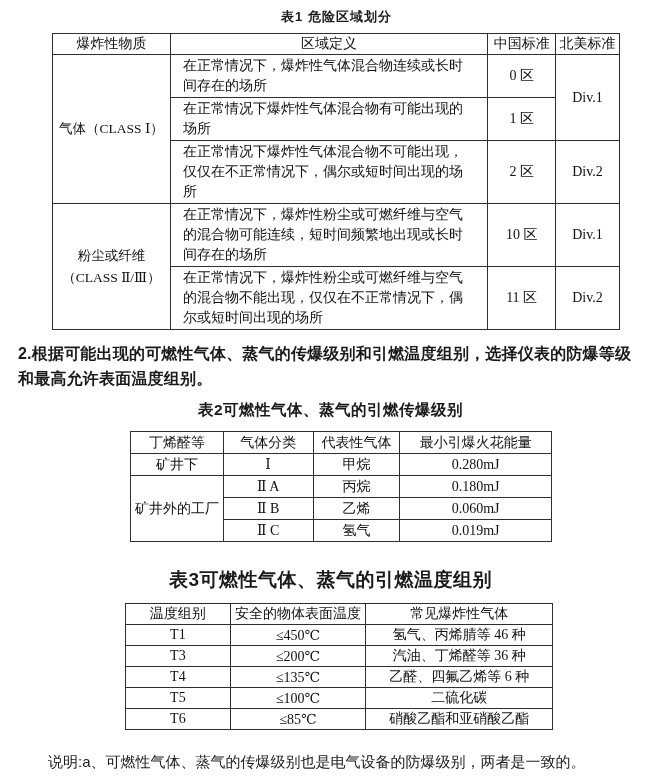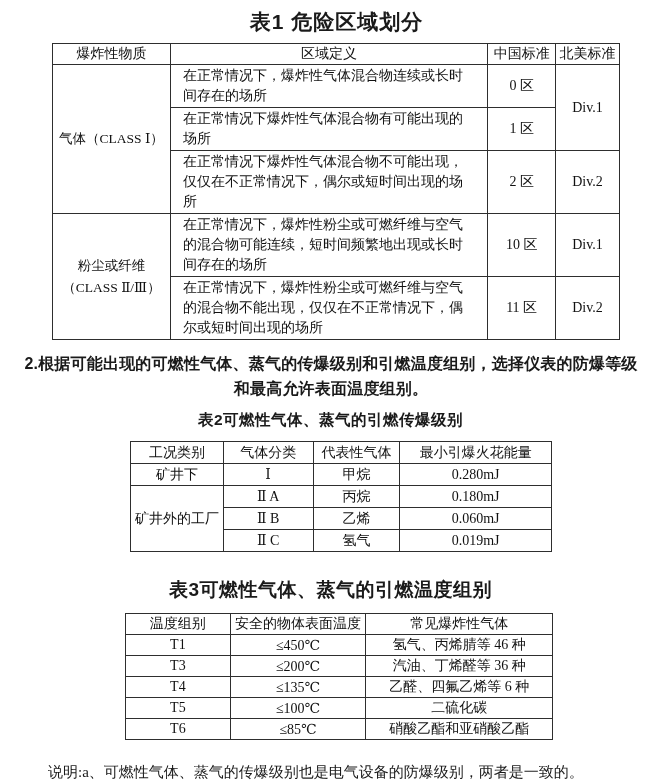--- a/index.html
+++ b/index.html
@@ -10,55 +10,54 @@
     font-family:"Liberation Serif","DejaVu Serif",serif;
   }
   .heading {
     font-family:"Liberation Sans","DejaVu Sans",sans-serif;
     font-weight:bold;
     color:#1a1a1a;
   }
   .center { text-align:center; }
 
   
-  #t1-title { font-size:21px; padding-top:8px; letter-spacing:1px;padding-left:12px; }
+  #t1-title { font-size:13px; padding-top:8px; letter-spacing:1px;padding-left:12px; }
   table { border-collapse:collapse; }
   td, th { border:1px solid #2e2e2e; font-weight:normal; }
 
   #t1 { margin:7px 0 0 52px; width:568px; font-size:14px;border-radius:25px; }
   #t1 th { height:21px; text-align:center; }
   #t1 .def { text-align:left; line-height:20px; padding:1px 12px; }
   #t1 .mid { text-align:center; vertical-align:middle; }
   #t1 .substance { text-align:center; vertical-align:middle; font-size:13.5px; line-height:22px; }
   #t1 .nowrap { white-space:nowrap; }
 
   
   #para2 {
     margin:11px 17px 0 18px;
     font-size:16px; line-height:25px;
     letter-spacing:0.2px;
-    text-align:center;
   }
 
   
   #t2-title { margin-top:9px; font-size:15.5px; letter-spacing:0.5px; }
   #t2 { margin:10px 0 0 130px; width:422px; font-size:14px; }
   #t2 td, #t2 th { height:22px; text-align:center; vertical-align:middle; }
 
   
   #t3-title { margin-top:25px; font-size:19px; letter-spacing:0.5px; }
   #t3 { margin:10px 0 0 125px; width:428px; font-size:14px; }
   #t3 td, #t3 th { height:21px; text-align:center; vertical-align:middle; }
 
   
   .note {
     font-family:"Liberation Sans","DejaVu Sans",sans-serif;
     font-size:15px; line-height:18px; color:#1a1a1a;
   }
-  #note-a { margin:23px 0 0 48px;font-family:Liberation Serif, serif; }
+  #note-a { margin:23px 0 0 48px; }
   #note-b { margin:9px 0 0 60px; }
 </style>
 </head>
 <body>
 
 <div>
 
   <div id="t1-title" class="heading center">表1 危险区域划分</div>
 
   <table id="t1">
@@ -115,21 +114,21 @@
 
   <table id="t2">
     <colgroup>
       <col style="width:93px">
         <col style="width:90px">
       <col style="width:87px">
         <col style="width:152px">
     </colgroup>
     <thead>
       <tr>
-        <th>工况类别</th>
+        <th>丁烯醛等</th>
         <th>气体分类</th>
         <th>代表性气体</th>
         <th>最小引爆火花能量</th>
       </tr>
     </thead>
     <tbody>
       <tr>
         <td>矿井下</td>
         <td>Ⅰ</td>
         <td>甲烷</td>

